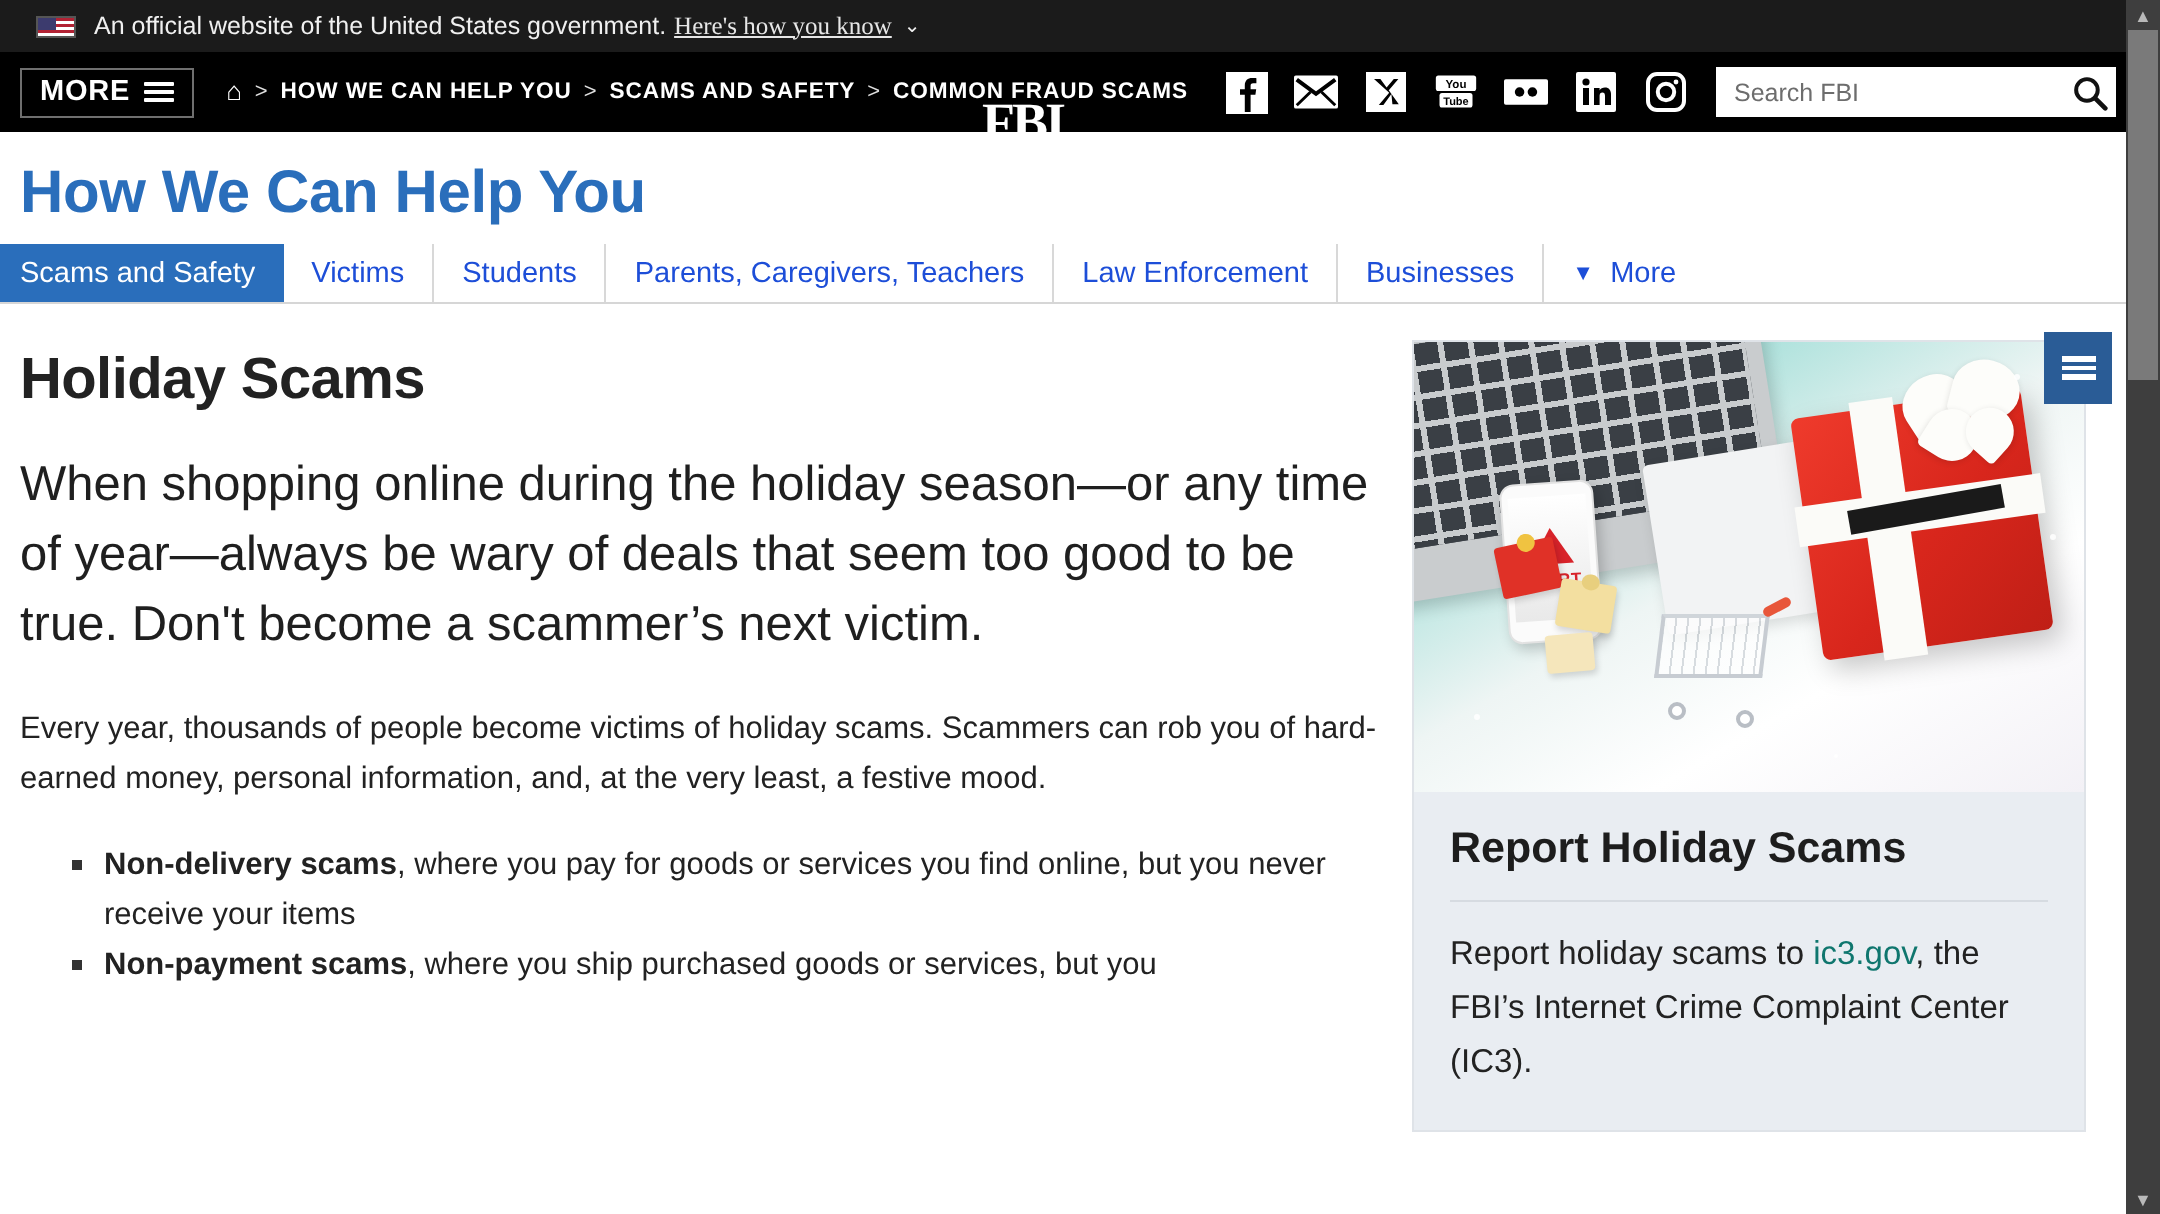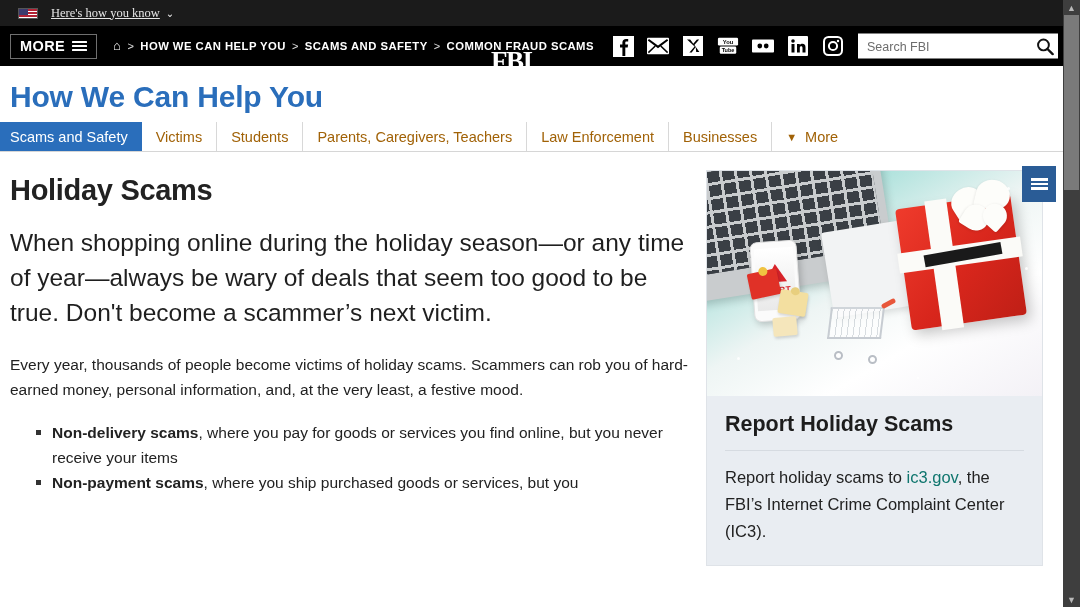--- a/index.html
+++ b/index.html
@@ -88,21 +88,21 @@
     color: #2a6ebb; font-size: 30px; font-weight: bold;
     padding: 14px 0 8px 10px; letter-spacing: -.2px;
   }
 
   
   .tabrow {
     display: flex; align-items: stretch; height: 30px;
     border-bottom: 1px solid #d6d6d6; font-size: 14.5px;
   }
   .tab {
-    display: flex; align-items: center; padding: 0 14px; color:#a16207;
+    display: flex; align-items: center; padding: 0 14px; color:#1d4ed8;
     border-right: 1px solid #d8d8d8; cursor: pointer; white-space: nowrap;
   }
   .tab:first-child { padding-left: 10px; }
   .tab.active { background:#2a6ebb; color:#fff; border-right: 0; }
   .tab.more { border-right: 0; gap: 8px; }
   .tab.more .cd { font-size: 11px; }
 
   
   .main { display: flex; padding: 0 0 0 0; }
   .col-left { width: 706px; padding: 22px 18px 0 10px; }
@@ -235,20 +235,21 @@
   .sb-thumb { position:absolute; left:1px; top: 15px; width: 15px; height: 175px; background:#7a7a7a; }
   .sb-arrow.down { position:absolute; bottom:0; left:0; right:0; }
 </style>
 </head>
 <body>
 
 <div class="viewport">
 
   <div class="gov-banner">
     <span class="us-flag"></span>
+    <span>An official website of the United States government.</span>
     <span class="howknow">Here's how you know</span>
     <span class="caret-dn">⌄</span>
   </div>
 
   <div class="navbar">
     <div class="more-btn">
       <span>MORE</span>
       <span class="burger-sm">
           <i></i>
           <i></i>

